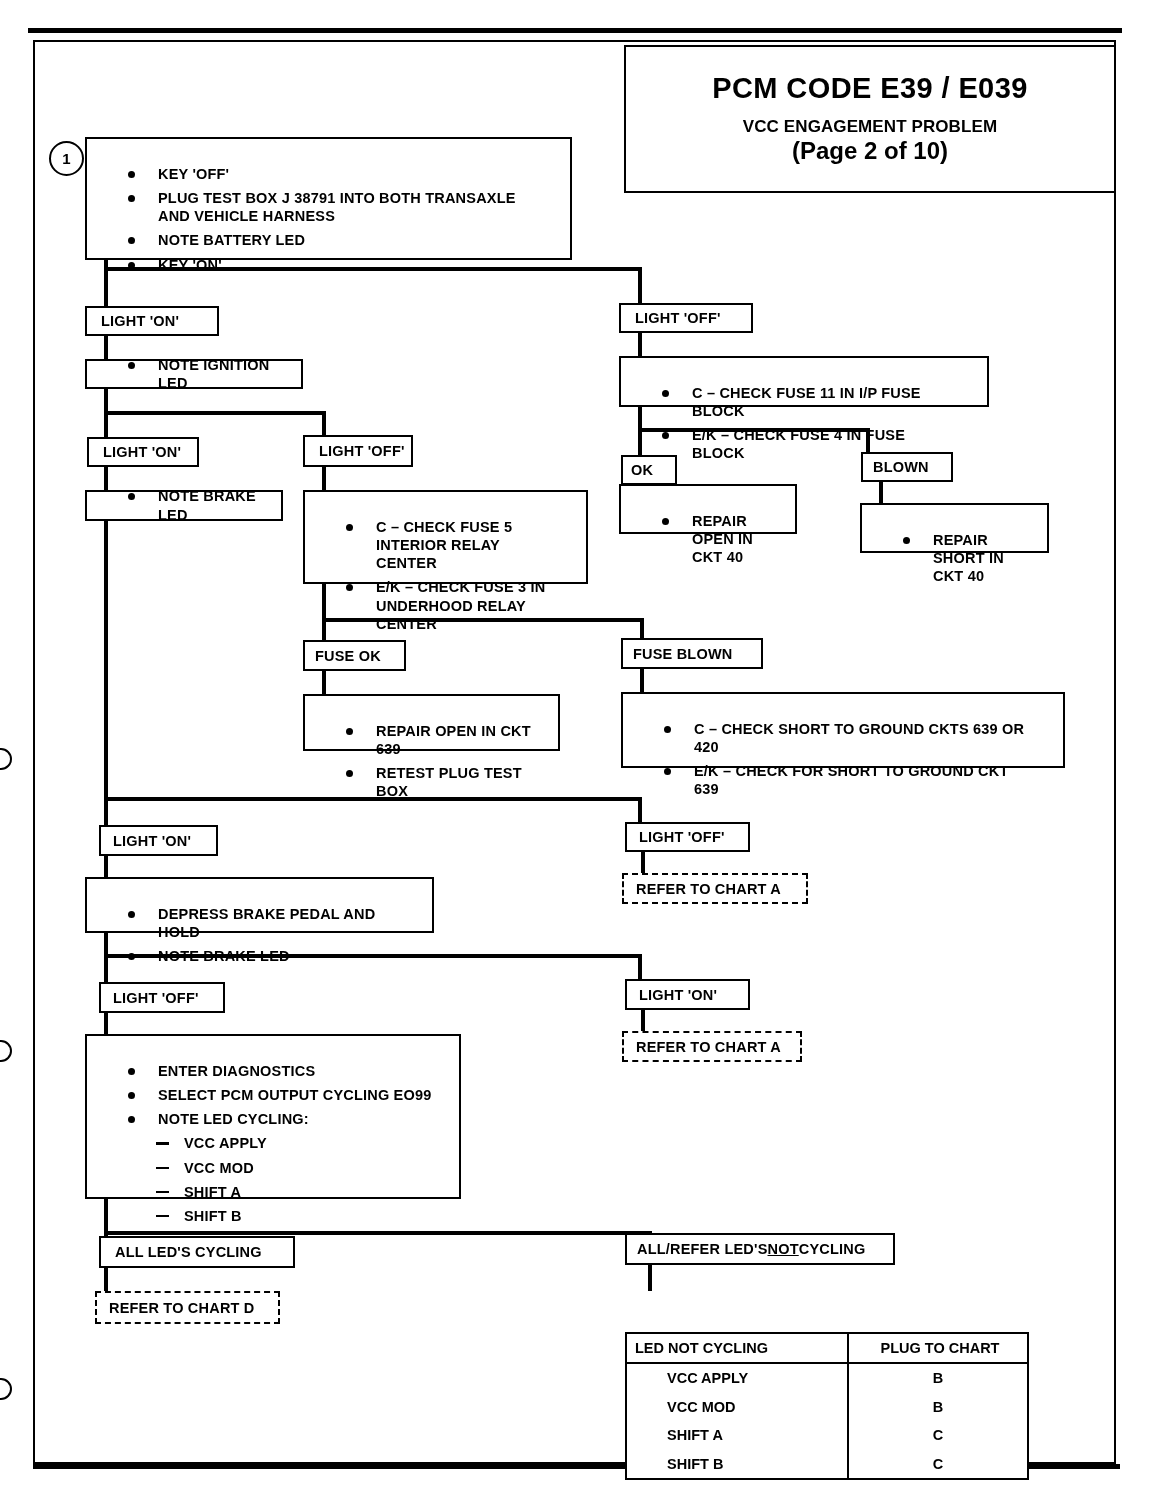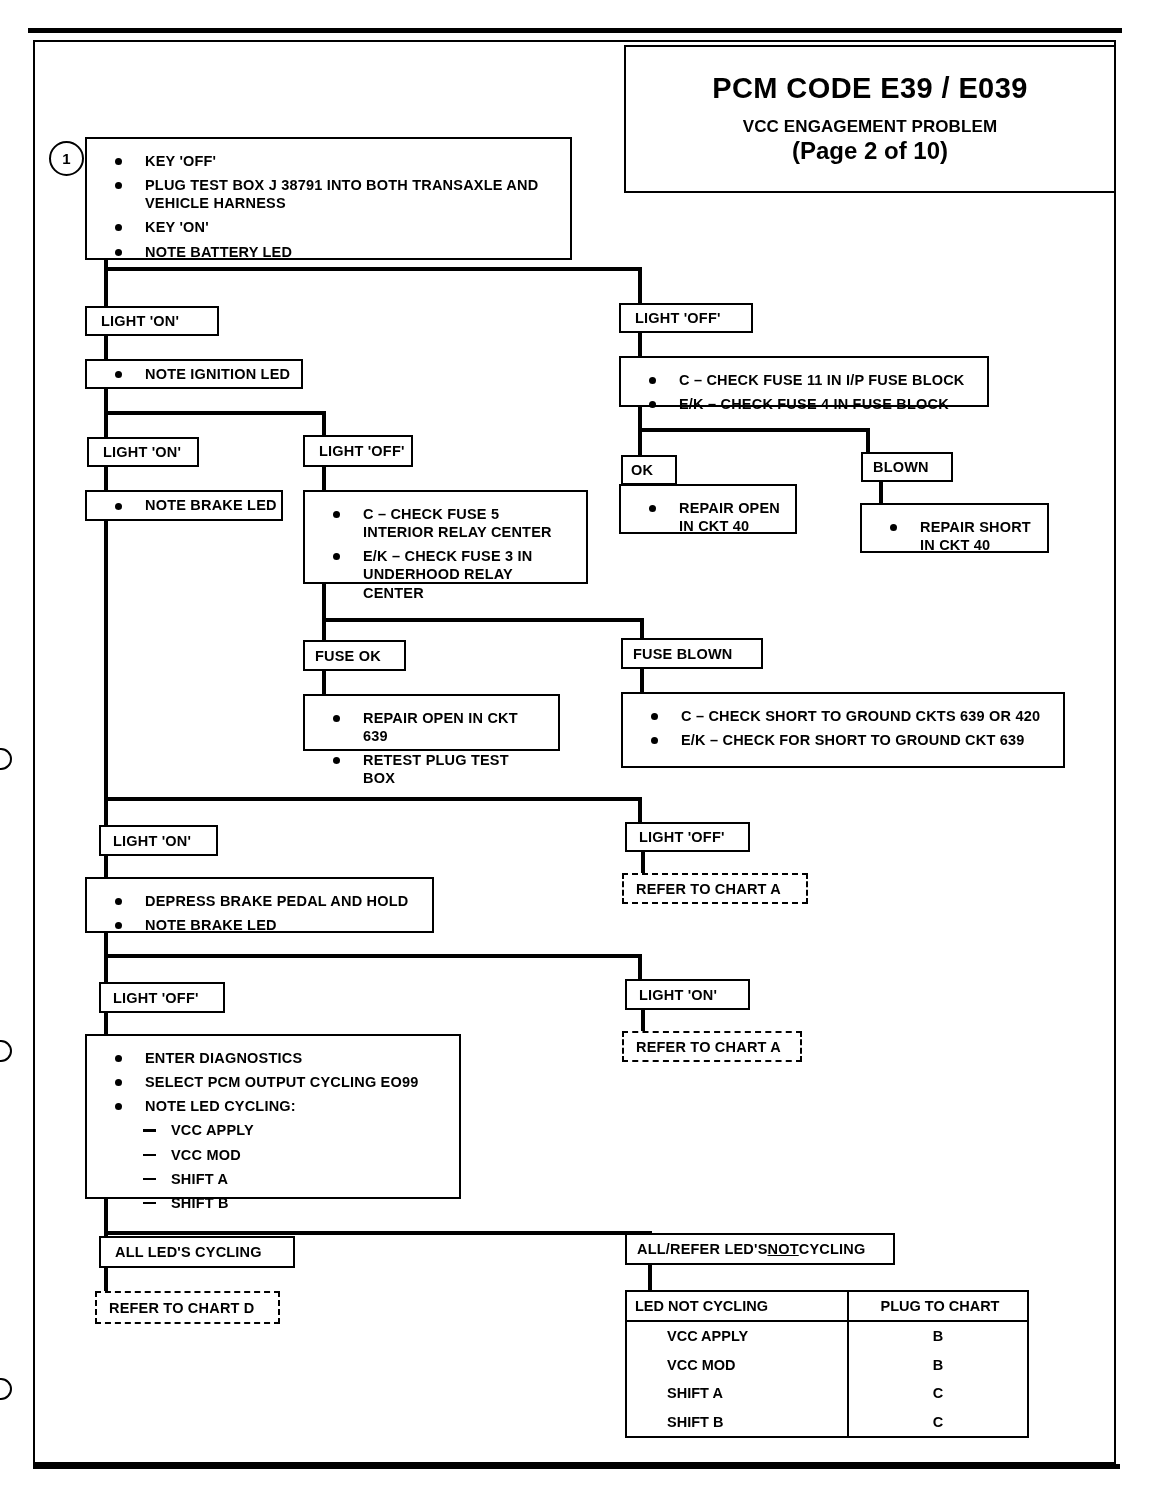--- a/index.html
+++ b/index.html
@@ -35,21 +35,21 @@
     font-size:14.5px;font-weight:bold;letter-spacing:.2px;
   }
   .box.dashed{border:2px dashed #000;}
   .lbl{ 
     display:flex;align-items:center;
     padding-left:14px;
   }
 
   
   .bullets{padding:9px 10px 9px 18px;}
-  .bullets ul{margin:4px;padding:0;list-style:none;}
+  .bullets ul{margin:17px;padding:0;list-style:none;}
   .bullets li{
     position:relative;padding-left:36px;margin:0 0 6px 0;line-height:1.25;
   }
   .bullets li:last-child{margin-bottom:0;}
   .bullets li::before{
     content:"";position:absolute;left:6px;top:.42em;
     width:7px;height:7px;border-radius:50%;background:#000;
   }
   .bullets li.dash{padding-left:62px;}
   .bullets li.dash::before{
@@ -102,22 +102,22 @@
     <div class="title-main">PCM CODE E39 / E039</div>
     <div class="title-sub">VCC ENGAGEMENT PROBLEM</div>
     <div class="title-page">(Page 2 of 10)</div>
   </div>
 
   <div class="step-circle" style="left:49px;top:141px;">1</div>
   <div class="box bullets" style="left:85px;top:137px;width:487px;height:123px;">
     <ul>
       <li>KEY 'OFF'</li>
       <li>PLUG TEST BOX J  38791 INTO BOTH TRANSAXLE AND VEHICLE HARNESS</li>
+      <li>NOTE BATTERY LED</li>
       <li>KEY 'ON'</li>
-      <li>NOTE BATTERY LED</li>
     </ul>
   </div>
 
   <div class="v" style="left:104px;top:260px;height:46px;"></div>
   <div class="h" style="left:104px;top:267px;width:538px;"></div>
   <div class="v" style="left:638px;top:267px;height:39px;"></div>
 
   <div class="box lbl" style="left:85px;top:306px;width:134px;height:30px;">LIGHT 'ON'</div>
   <div class="box lbl" style="left:619px;top:303px;width:134px;height:30px;">LIGHT 'OFF'</div>
 
@@ -253,21 +253,21 @@
     <span>ALL/REFER LED'S </span>
       <span class="u">NOT</span>
       <span> CYCLING</span>
   </div>
 
   <div class="v" style="left:104px;top:1268px;height:24px;"></div>
   <div class="box dashed lbl" style="left:95px;top:1291px;width:185px;height:33px;padding-left:12px;">REFER TO CHART D</div>
 
   <div class="v" style="left:648px;top:1265px;height:26px;"></div>
 
-  <div class="ctable" style="left:625px;top:1290px;width:404px;height:148px;">
+  <div class="ctable" style="left:625px;top:1332px;width:404px;height:148px;">
     <table>
       <thead>
         <tr>
           <th class="c1" style="width:208px;">LED NOT CYCLING</th>
           <th class="c2">PLUG TO CHART</th>
         </tr>
       </thead>
       <tbody>
         <tr>
           <td class="c1">VCC APPLY</td>

